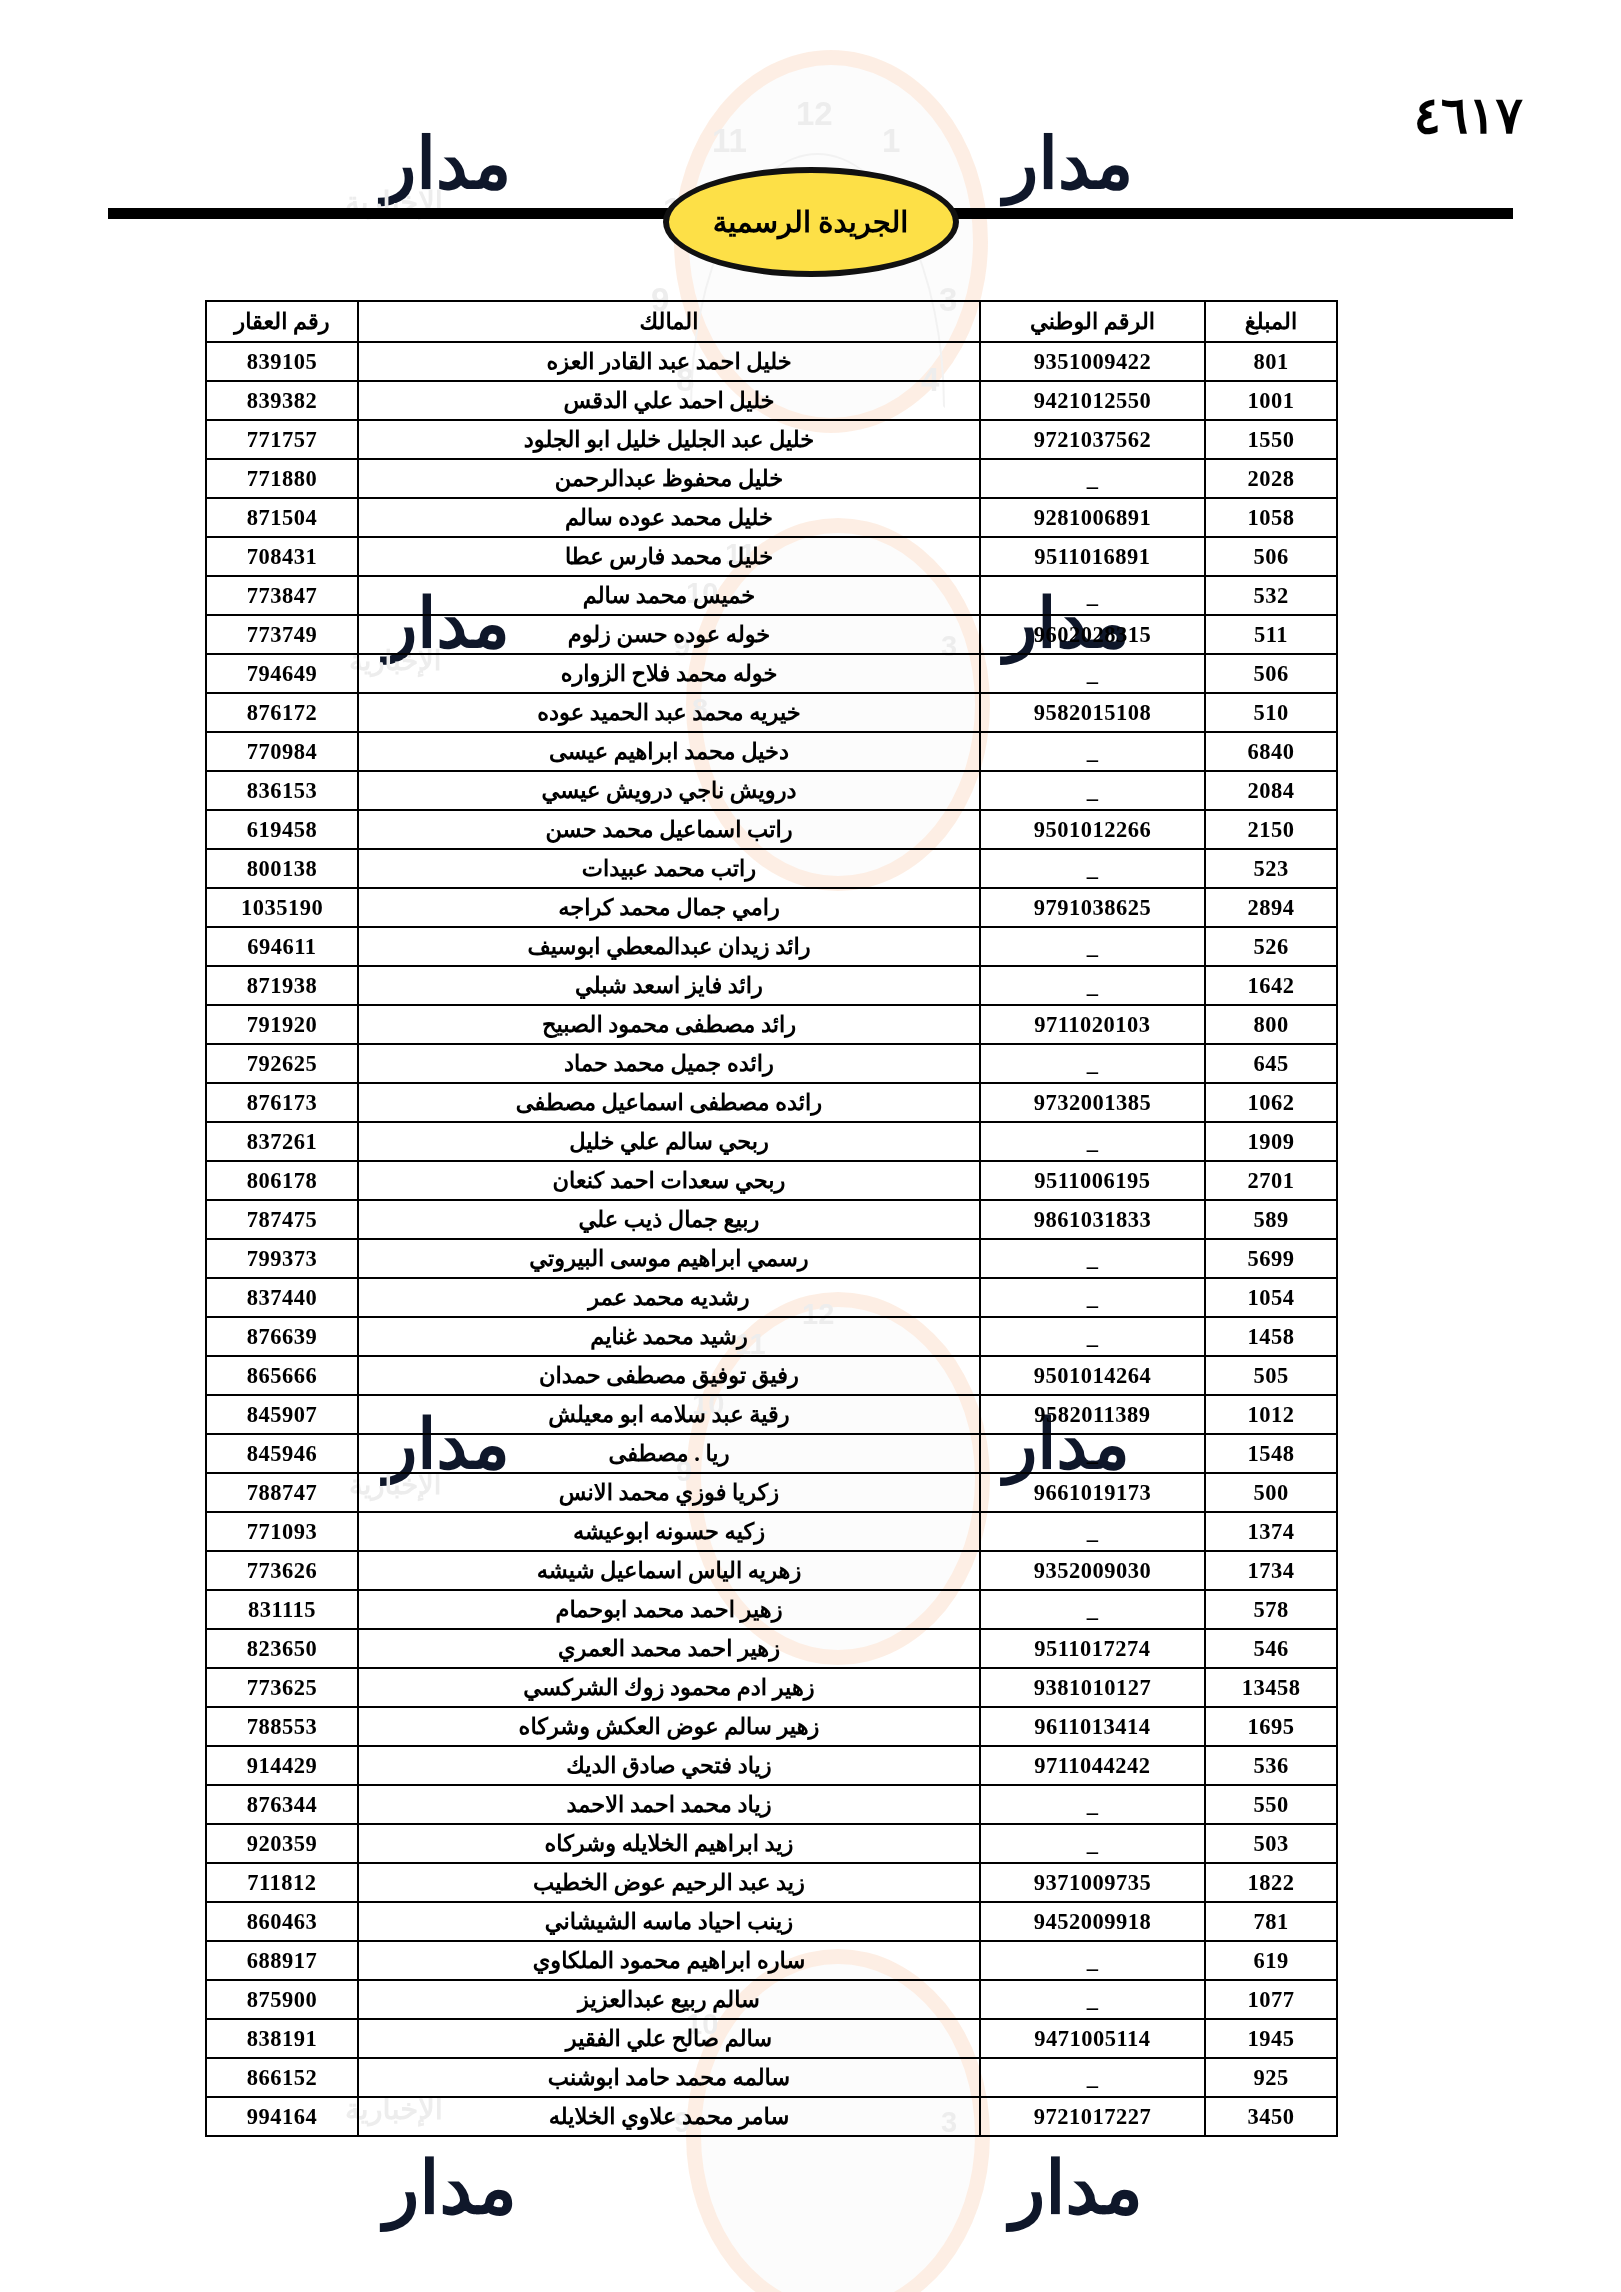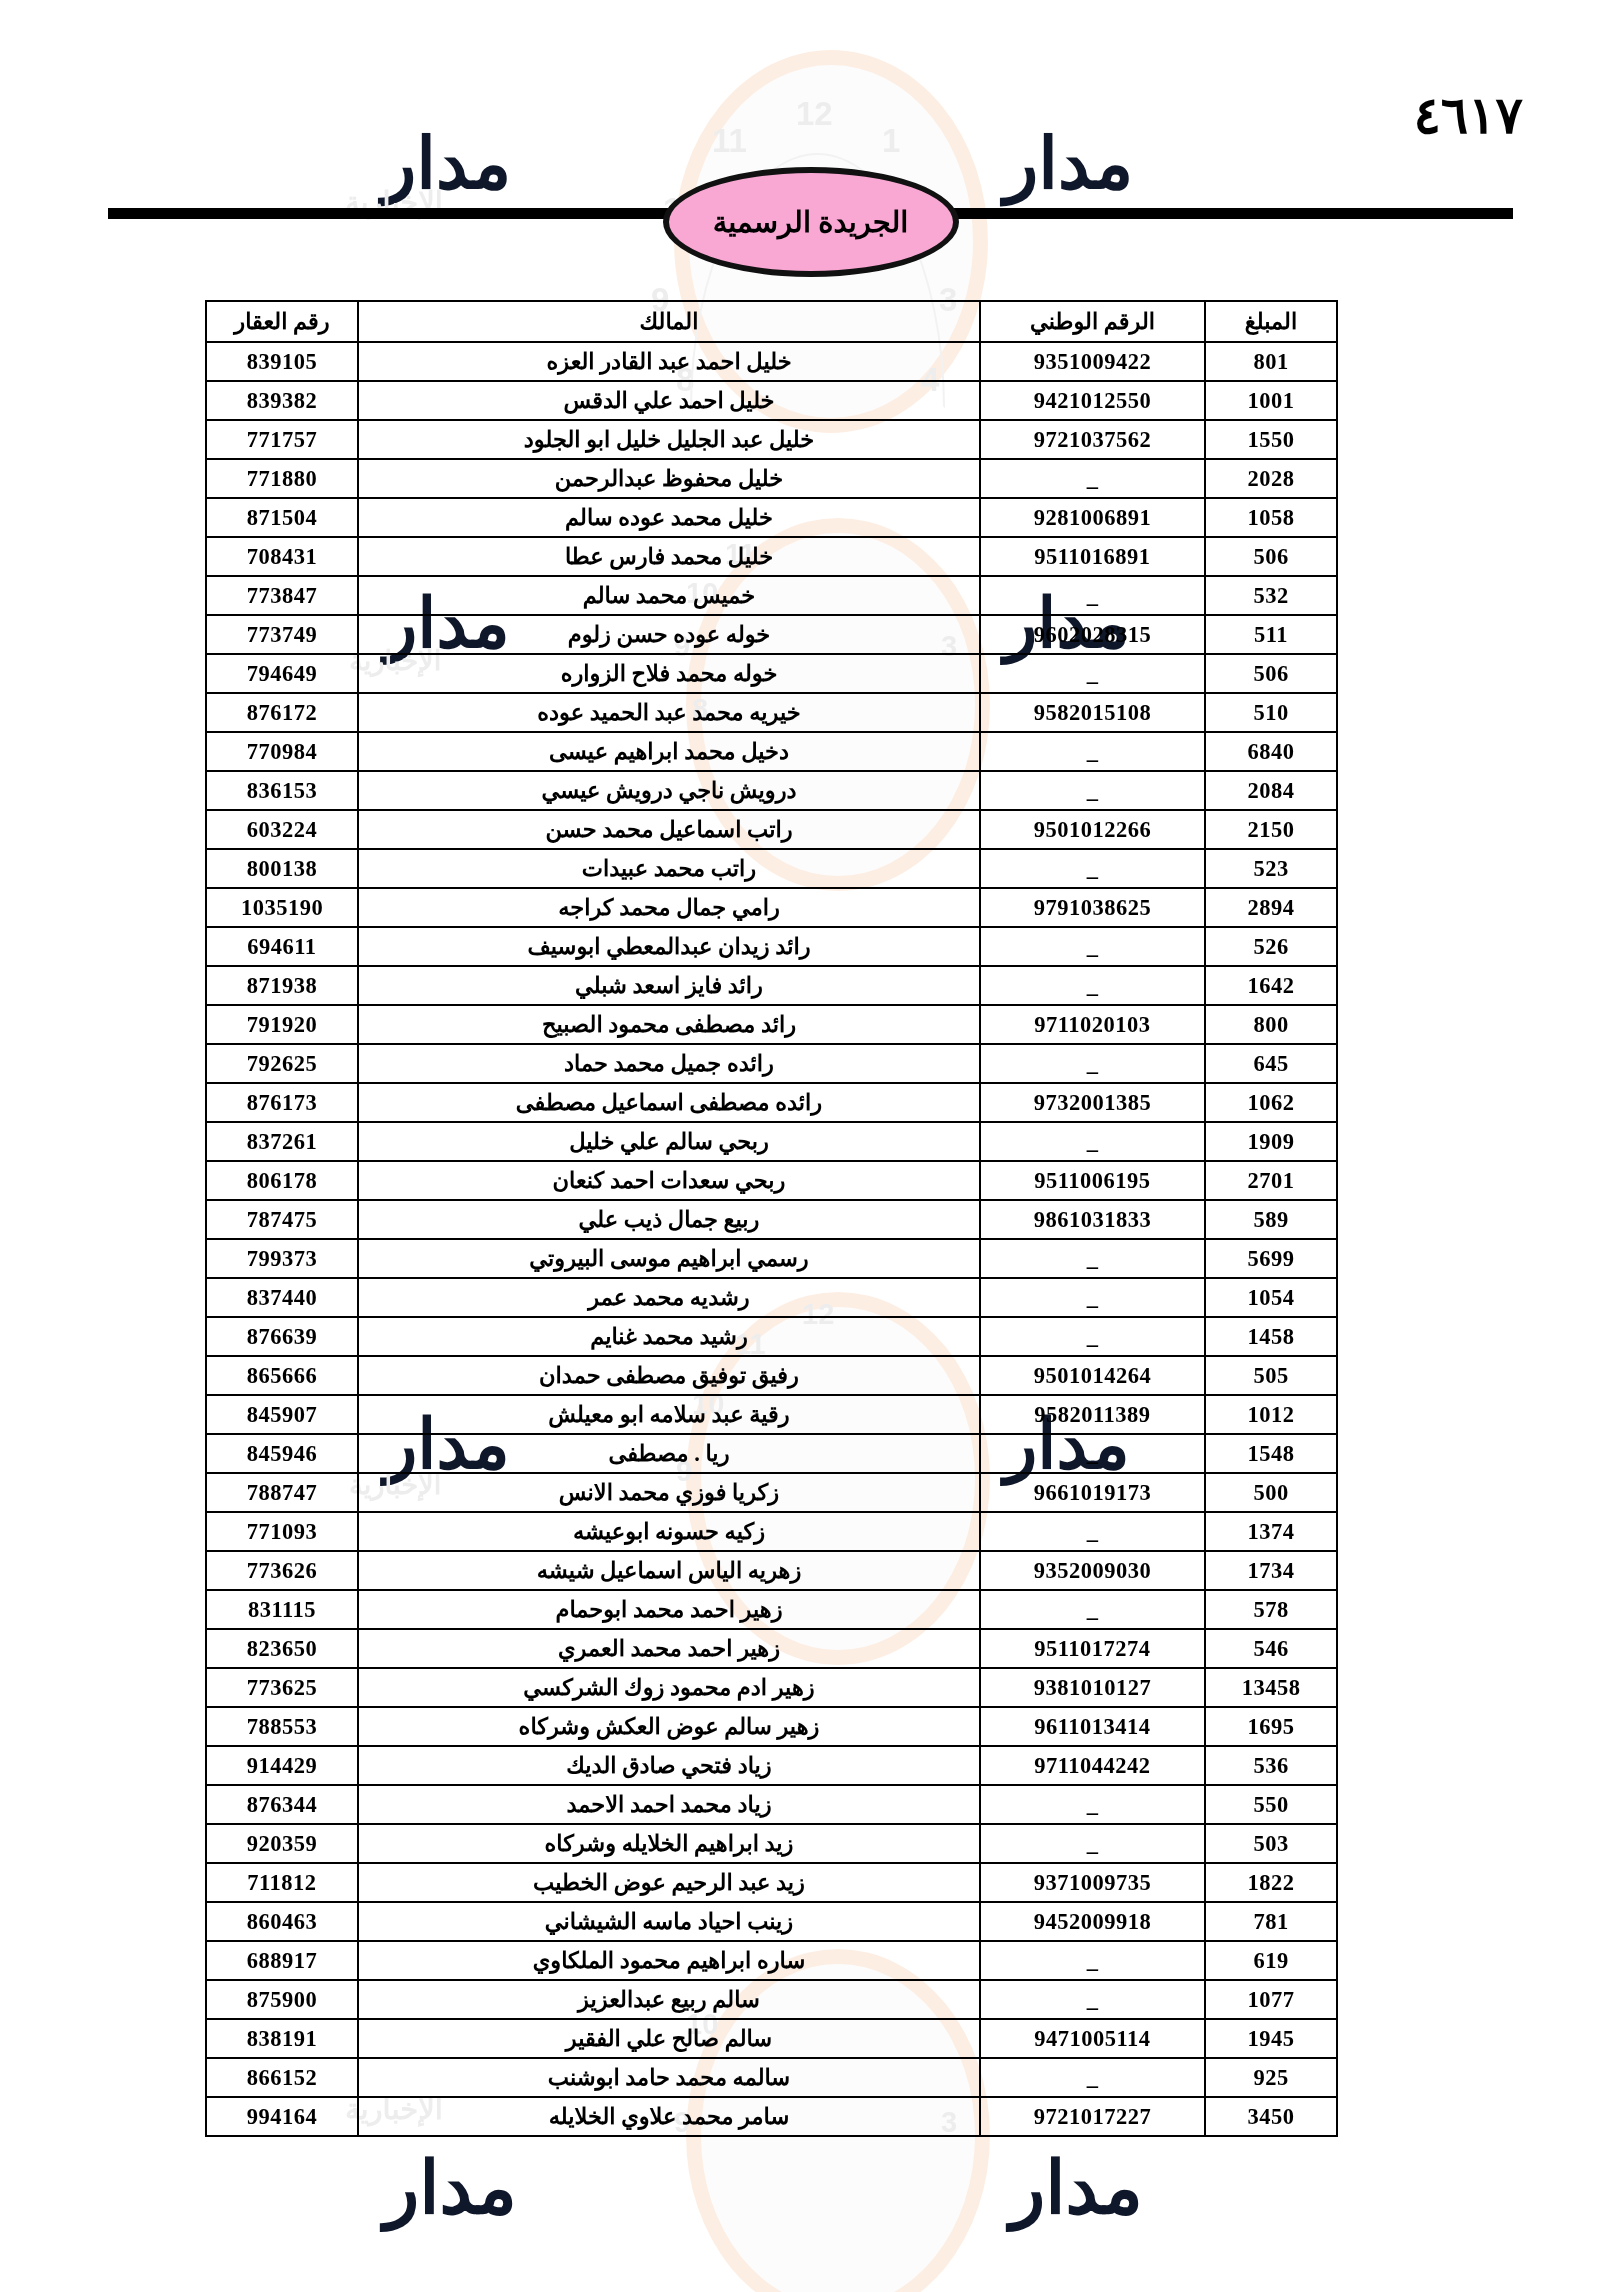--- a/index.html
+++ b/index.html
@@ -81,21 +81,21 @@
   }
   .title-oval {
     position: absolute;
     top: 167px;
     left: 50%;
     transform: translateX(-50%);
     width: 284px;
     height: 98px;
     border: 6.9px solid #111;
     border-radius: 50%;
-    background: #f9a8d4;
+    background: #fde047;
     display: flex;
     align-items: center;
     justify-content: center;
   }
   .title-oval .title-text {
     font-size: 29px;
     font-weight: 700;
     letter-spacing: 0px;
     font-family: "Liberation Serif", "DejaVu Serif", serif;
     white-space: nowrap;
@@ -299,21 +299,21 @@
         <tr>
           <td class="amount">2084</td>
           <td class="national dash">_</td>
           <td class="owner">درويش ناجي درويش  عيسي</td>
           <td class="property">836153</td>
         </tr>
         <tr>
           <td class="amount">2150</td>
           <td class="national">9501012266</td>
           <td class="owner">راتب اسماعيل محمد حسن</td>
-          <td class="property">603224</td>
+          <td class="property">619458</td>
         </tr>
         <tr>
           <td class="amount">523</td>
           <td class="national dash">_</td>
           <td class="owner">راتب محمد   عبيدات</td>
           <td class="property">800138</td>
         </tr>
         <tr>
           <td class="amount">2894</td>
           <td class="national">9791038625</td>

